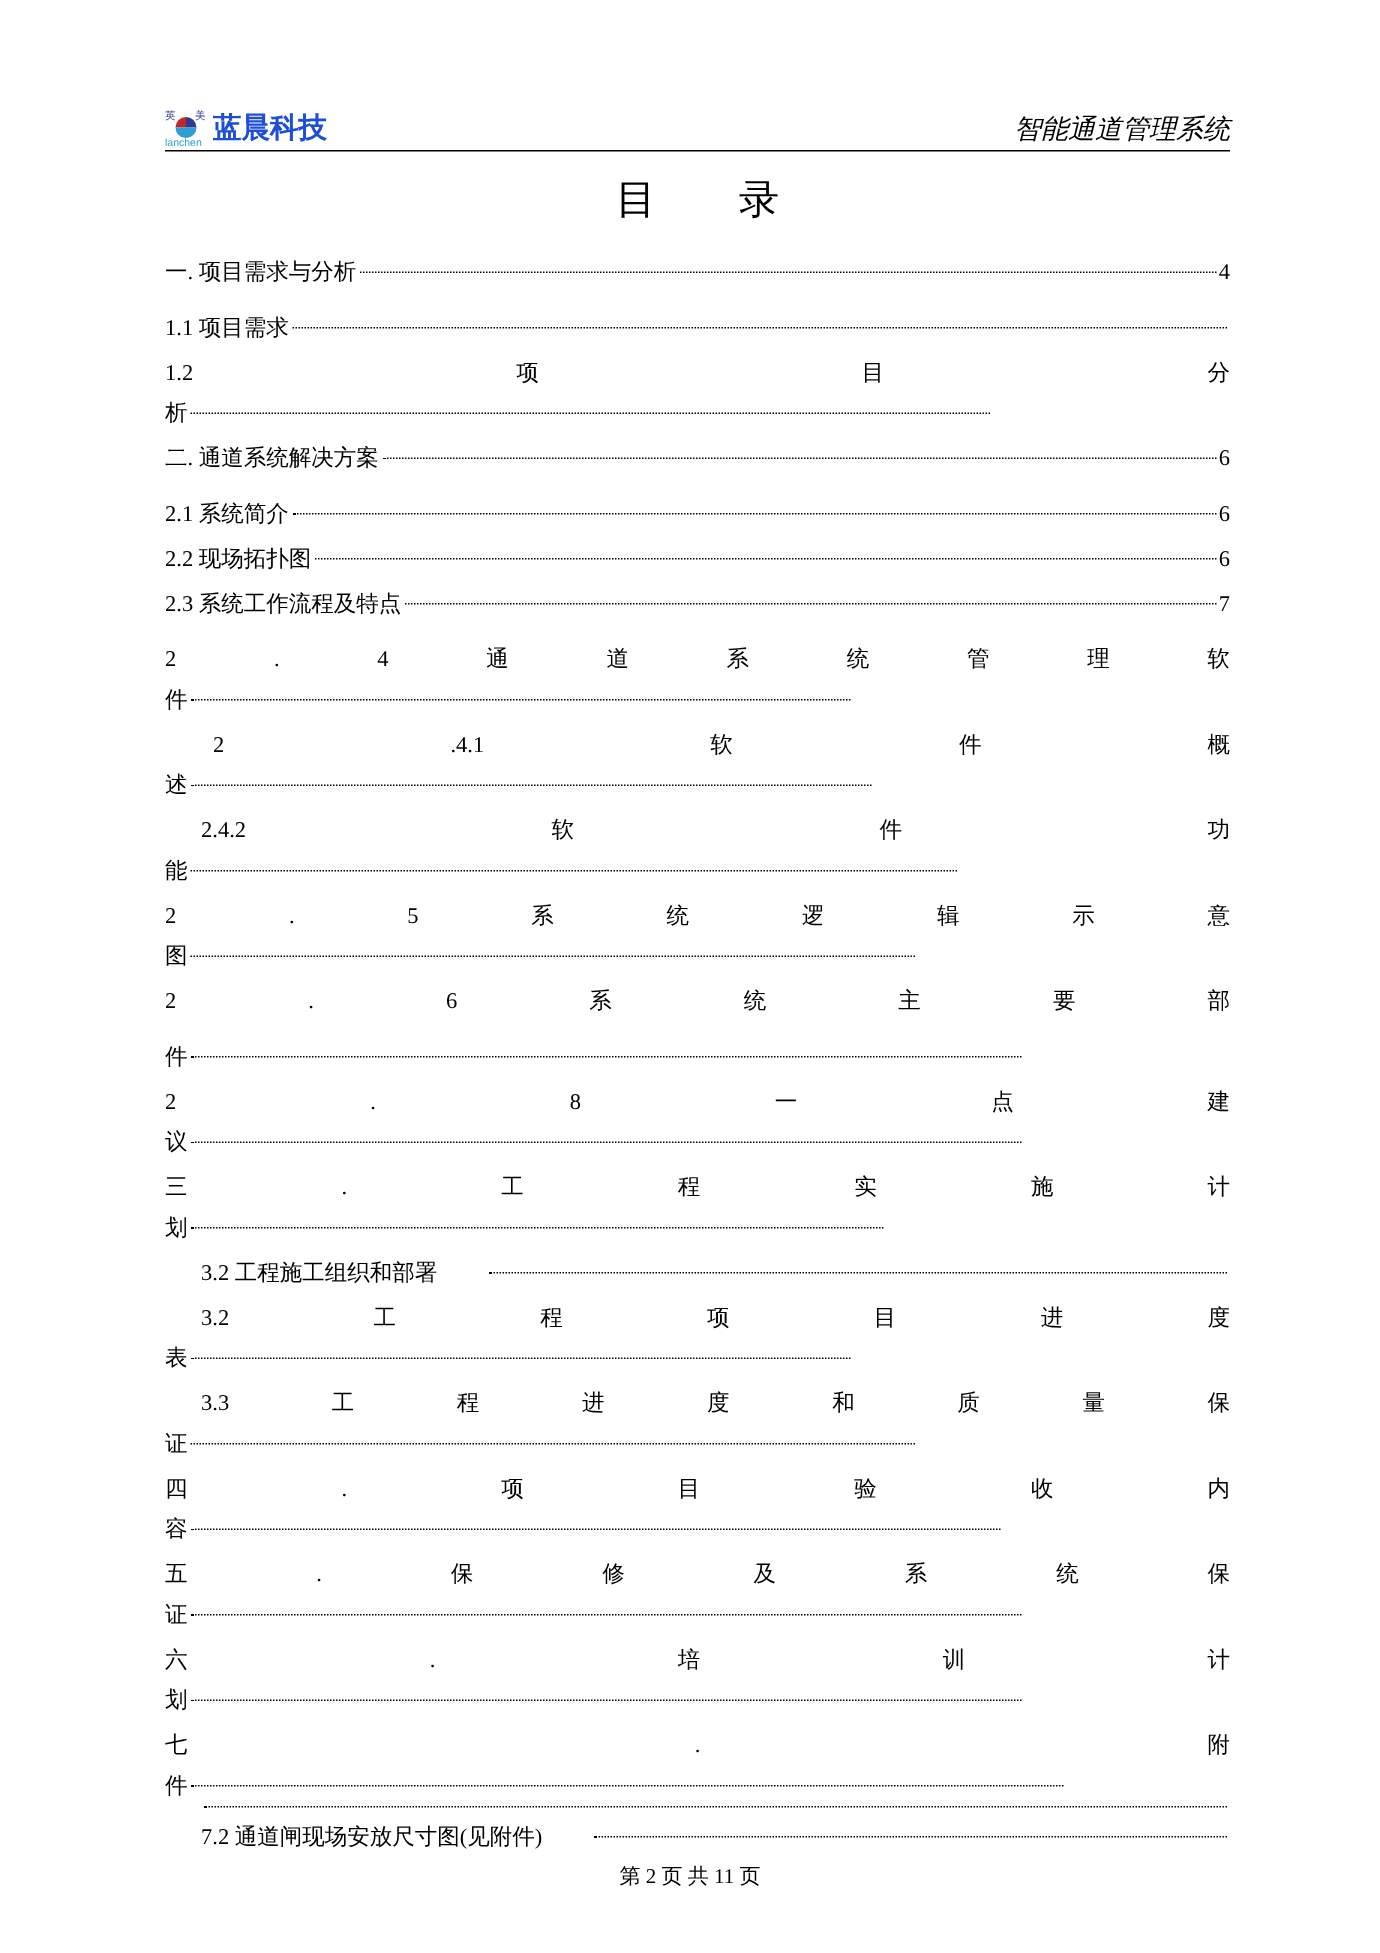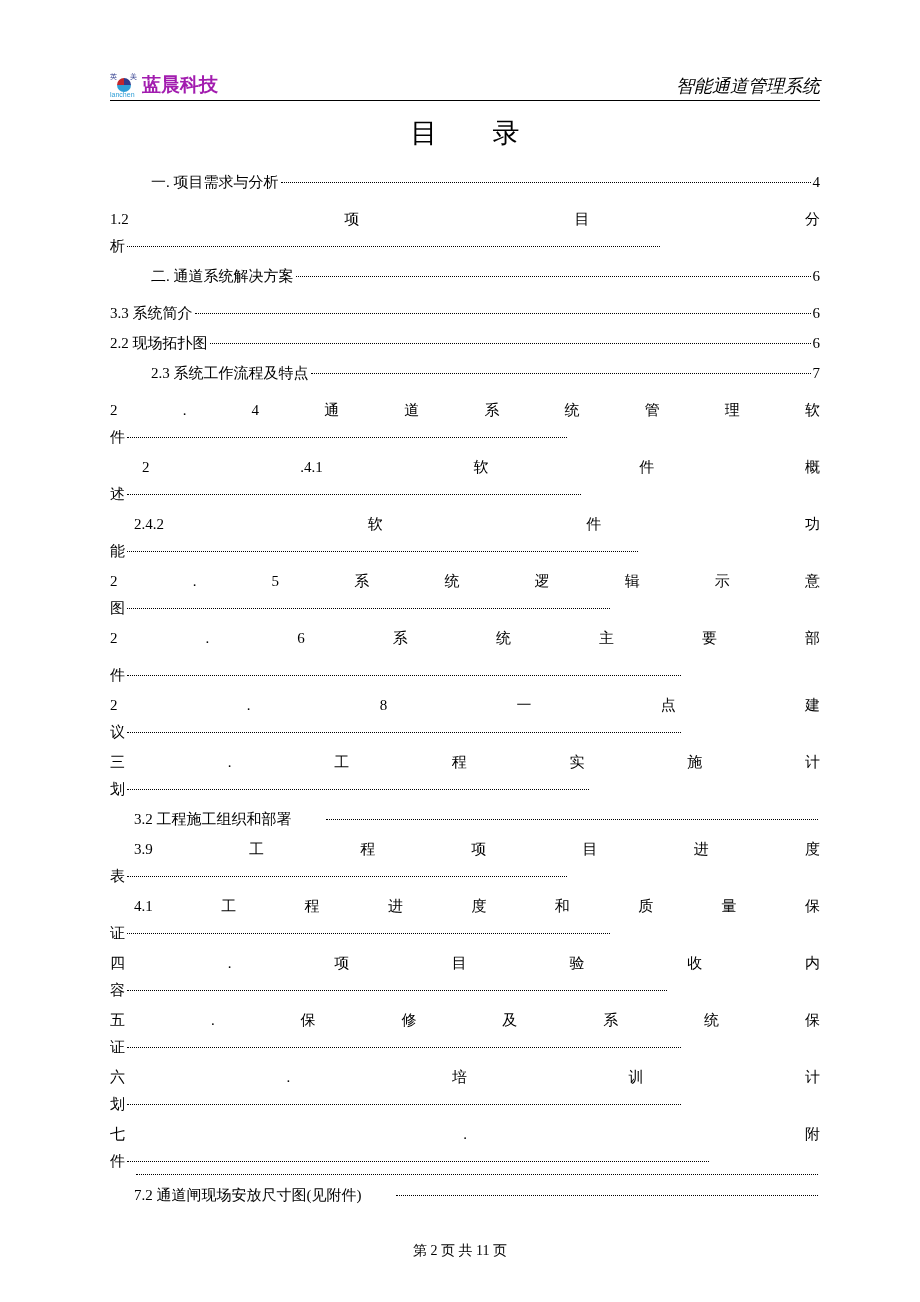--- a/index.html
+++ b/index.html
@@ -26,21 +26,21 @@
     gap: 4px;
   }
   .logo-icon {
     width: 28px;
     height: 28px;
     position: relative;
   }
   .company {
     font-family: "KaiTi", "楷体", serif;
     font-size: 19px;
-    color: #a21caf;
+    color: #1d4ed8;
     font-weight: bold;
   }
   .doc-title {
     font-family: "KaiTi", "楷体", serif;
     font-size: 18px;
     font-style: italic;
     text-align: center;
   }
   .title {
     font-family: "SimSun", "宋体", serif;
@@ -53,21 +53,21 @@
   .toc {
     font-size: 15px;
     line-height: 1.8;
   }
   .toc-row {
     display: flex;
     align-items: baseline;
     white-space: nowrap;
     margin-bottom: 3px;
   }
-  .toc-row.gap { margin-bottom: 10px; margin-left: 41px; }
+  .toc-row.gap { margin-bottom: 10px; }
   .label { flex: 0 0 auto; }
   .dots {
     flex: 1 1 auto;
     border-bottom: 1.5px dotted #000;
     margin: 0 2px;
     transform: translateY(-4px);
     min-width: 10px;
   }
   .pg { flex: 0 0 auto; }
   .indent-1 { padding-left: 24px; gap: 32px; }
@@ -110,20 +110,24 @@
 <div class="title">目录</div>
 
 <div class="toc">
 
   <div class="toc-row gap">
     <span class="label">一. 项目需求与分析</span>
     <span class="dots"></span>
     <span class="pg">4</span>
   </div>
 
+  <div class="toc-row">
+    <span class="label">1.1 项目需求</span>
+    <span class="dots"></span>
+  </div>
 
   <div class="block">
     <div class="justify-line">
       <span>1.2</span>
       <span>项</span>
       <span>目</span>
       <span>分</span>
     </div>
     <div class="toc-row">
       <span>析</span>
@@ -131,21 +135,21 @@
     </div>
   </div>
 
   <div class="toc-row gap">
     <span class="label">二. 通道系统解决方案</span>
     <span class="dots"></span>
     <span class="pg">6</span>
   </div>
 
   <div class="toc-row">
-    <span class="label">3.3 系统简介</span>
+    <span class="label">2.1 系统简介</span>
     <span class="dots"></span>
     <span class="pg">6</span>
   </div>
   <div class="toc-row">
     <span class="label">2.2 现场拓扑图</span>
     <span class="dots"></span>
     <span class="pg">6</span>
   </div>
   <div class="toc-row gap">
     <span class="label">2.3 系统工作流程及特点</span>
@@ -267,37 +271,37 @@
       </div>
   </div>
 
   <div class="toc-row indent-1">
     <span class="label">3.2 工程施工组织和部署</span>
     <span class="dots"></span>
   </div>
 
   <div class="block">
     <div class="justify-line" style="padding-left:24px">
-      <span>3.9</span>
+      <span>3.2</span>
         <span>工</span>
         <span>程</span>
         <span>项</span>
         <span>目</span>
         <span>进</span>
         <span>度</span>
     </div>
     <div class="toc-row">
         <span>表</span>
         <span class="dots" style="max-width:62%"></span>
       </div>
   </div>
 
   <div class="block">
     <div class="justify-line" style="padding-left:24px">
-      <span>4.1</span>
+      <span>3.3</span>
         <span>工</span>
         <span>程</span>
         <span>进</span>
         <span>度</span>
         <span>和</span>
         <span>质</span>
         <span>量</span>
         <span>保</span>
     </div>
     <div class="toc-row">

